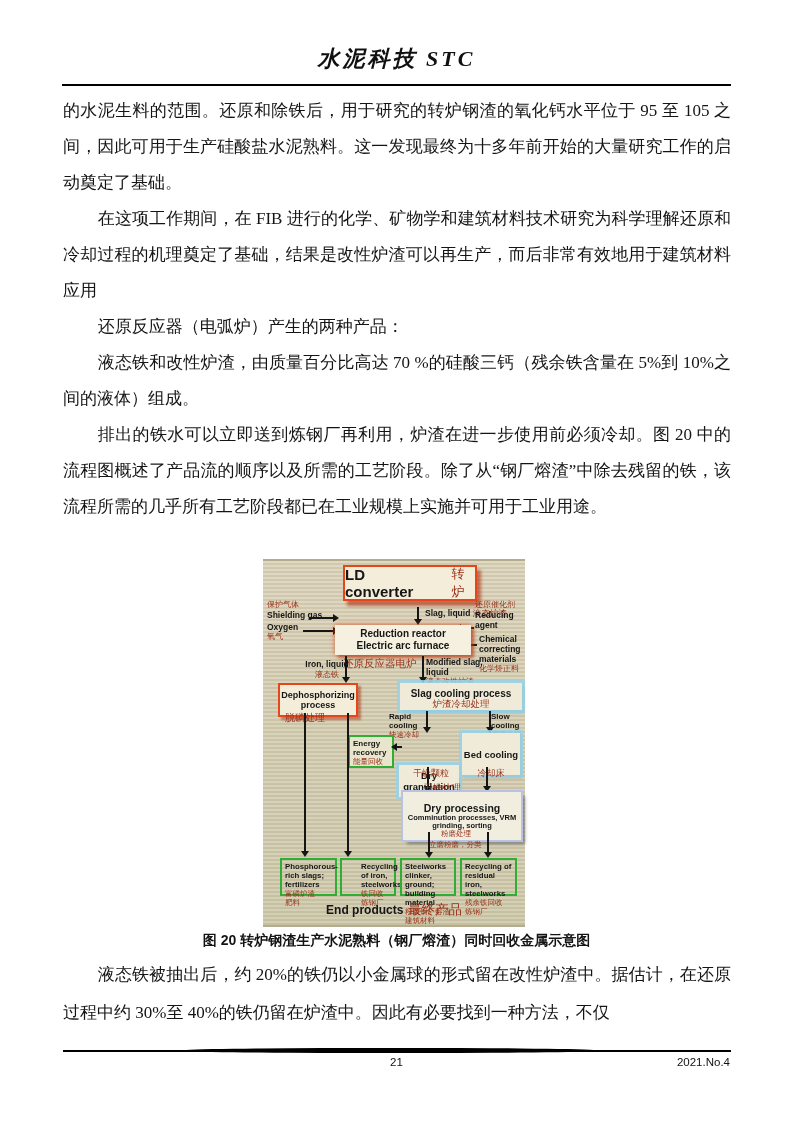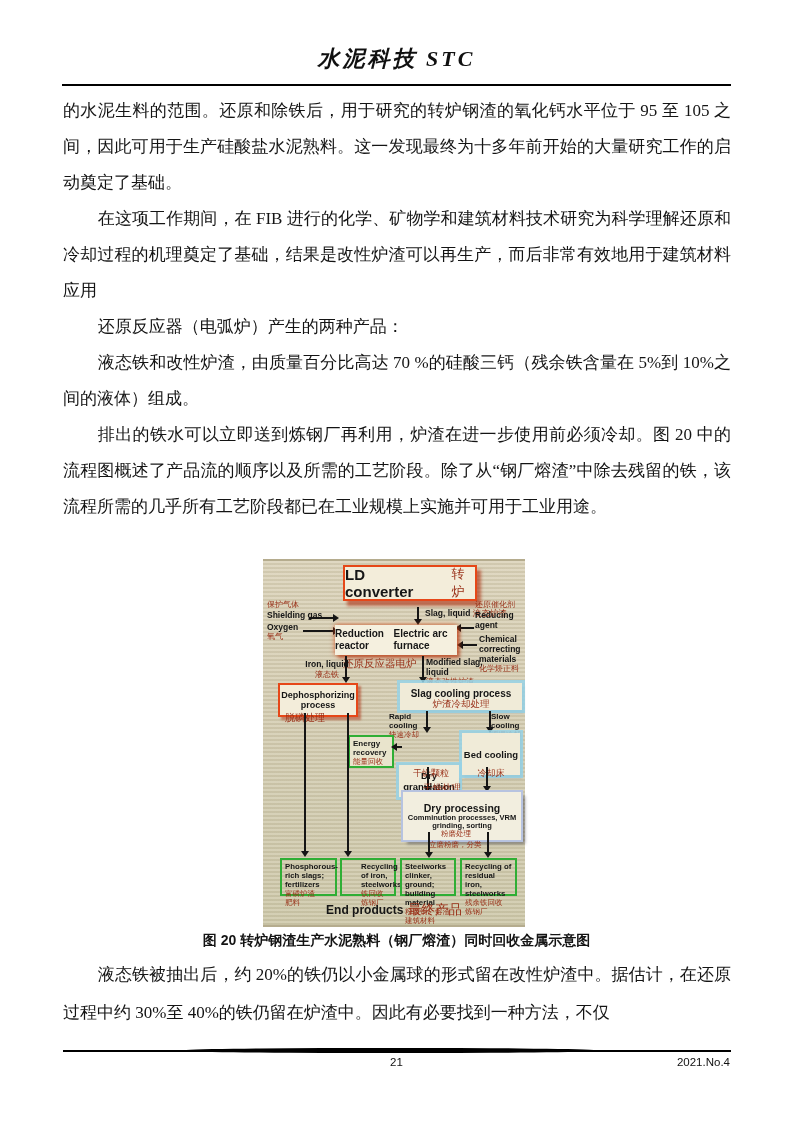--- a/index.html
+++ b/index.html
@@ -36,23 +36,23 @@
   .f-ld .zh{font-size:13px;}
 
   .f-slagliq{left:162px;top:47px;font-size:8.5px;white-space:nowrap;}
   .f-sg{left:4px;top:39px;width:66px;}
   .f-sg .zh,.f-ox .zh,.f-ra .zh,.f-cc .zh{display:block;font-size:8px;line-height:10px;}
   .f-sg .en,.f-ox .en,.f-ra .en,.f-cc .en{display:block;font-size:8.5px;line-height:10px;}
   .f-ox{left:4px;top:61px;width:50px;}
   .f-ra{left:212px;top:39px;width:50px;}
   .f-cc{left:216px;top:73px;width:46px;}
 
-  .f-reactor{left:72px;top:64px;width:122px;height:30px;background:#f5f0df;
+  .f-reactor{left:72px;top:64px;width:136px;height:30px;background:#f5f0df;
              box-shadow:0 0 5px rgba(220,70,20,0.85),3px 3px 3px rgba(160,40,10,0.55);
-             display:flex;flex-direction:row;align-items:center;justify-content:center;}
+             display:flex;flex-direction:column;align-items:center;justify-content:center;}
   .f-reactor .en{font-size:10px;line-height:12px;}
   .f-reactor-zh{left:80px;top:96px;font-size:10.5px;}
 
   .f-iron{left:38px;top:99px;width:52px;text-align:center;}
   .f-iron .en,.f-mod .en{display:block;font-size:8.5px;line-height:9.5px;}
   .f-iron .zh,.f-mod .zh{display:block;font-size:8px;line-height:10px;}
   .f-mod{left:163px;top:97px;width:62px;}
 
   .f-dephos{left:15px;top:122px;width:80px;height:34px;background:#f3edda;border:2px solid #e64718;
             box-shadow:3px 3px 2px rgba(170,40,10,0.5);display:flex;align-items:center;justify-content:center;text-align:center;}

